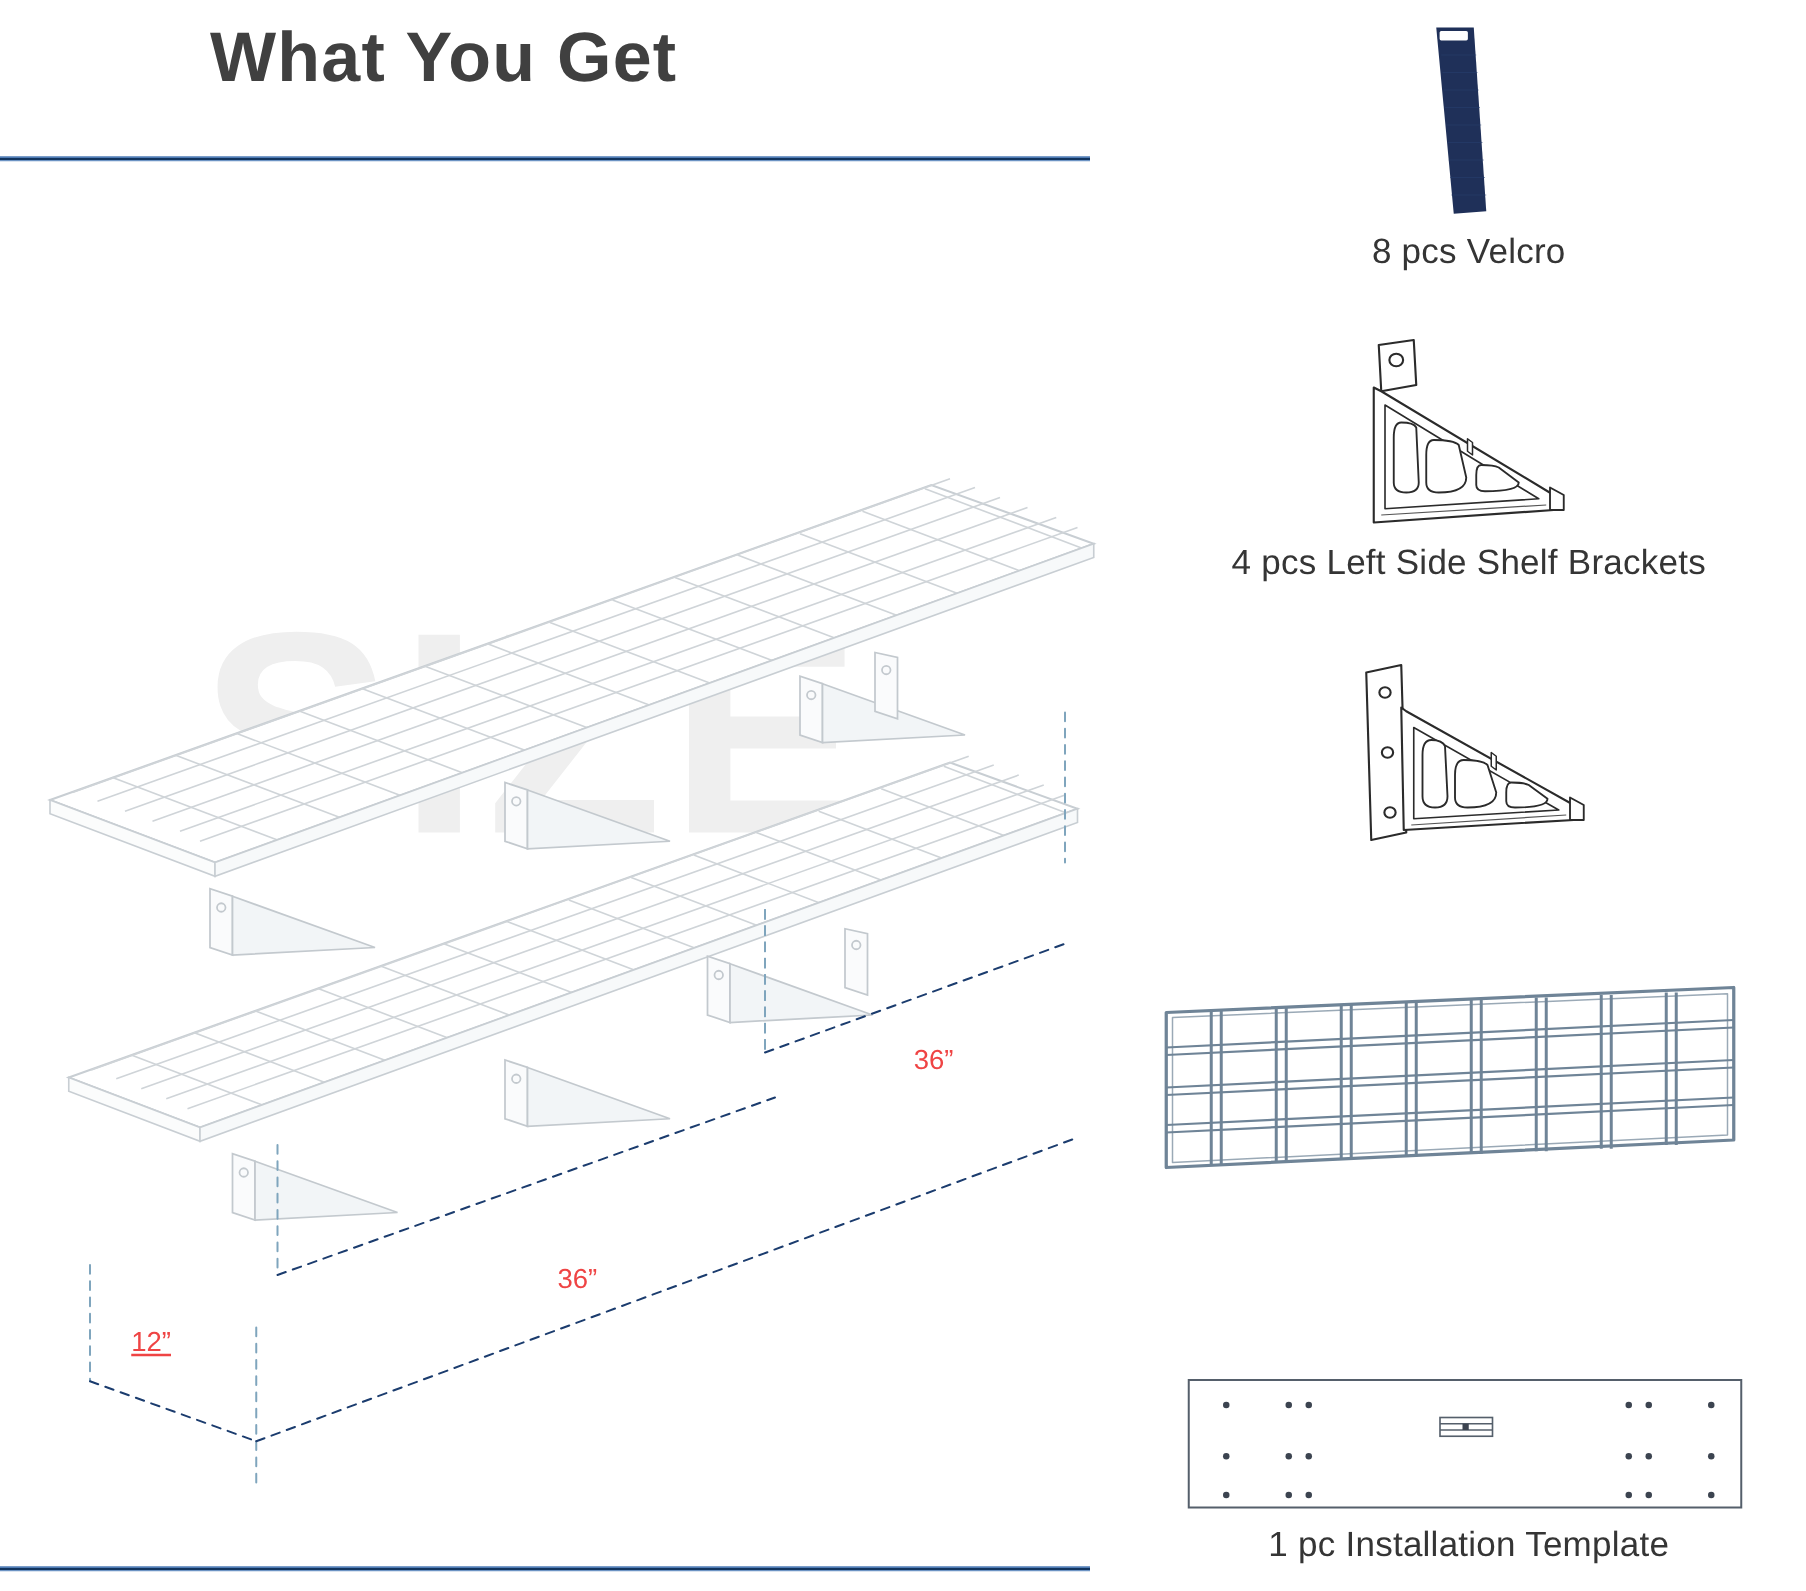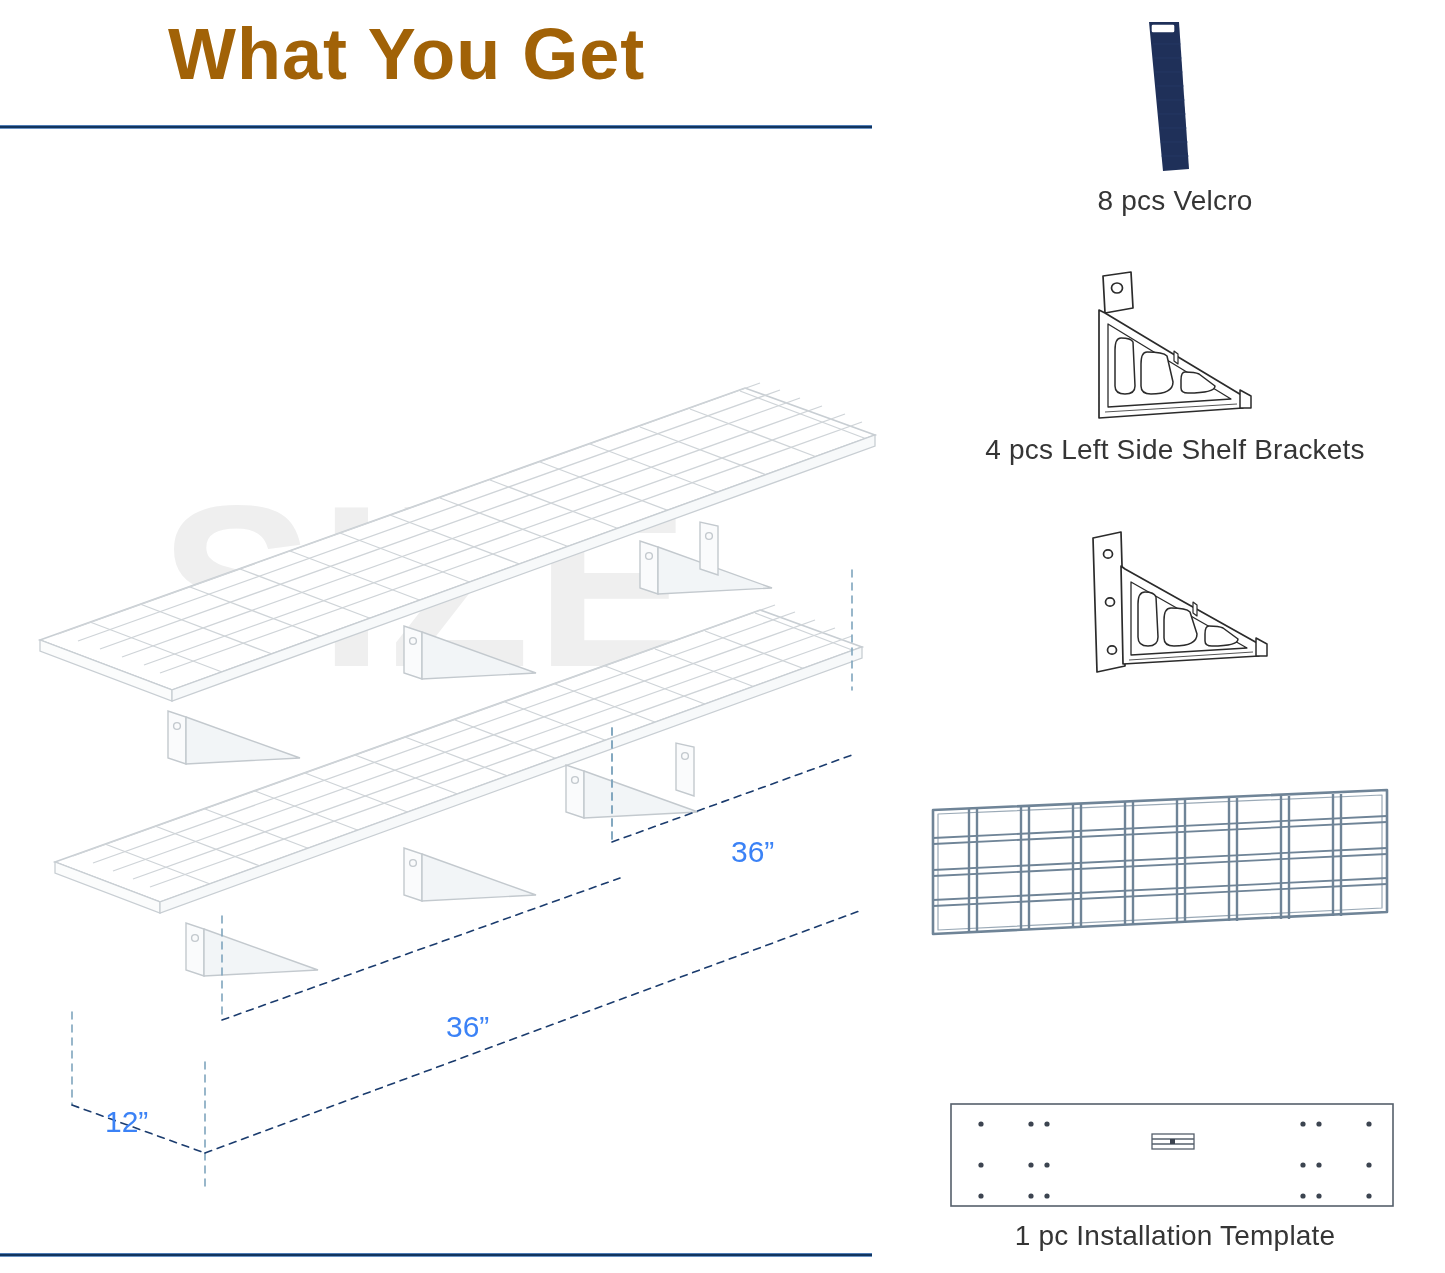--- a/index.html
+++ b/index.html
@@ -17,24 +17,24 @@
     height: 1273px;
     background: #ffffff;
     overflow: hidden;
   }
 
   
   #page-title {
     position: absolute;
     left: 168px;
     top: 18px;
-    font-size: 72px;
+    font-size: 56px;
     font-weight: bold;
     letter-spacing: 1px;
-    color: #a16207;
+    color: #404040;
     line-height: 1.0;
     white-space: nowrap;
   }
   .rule {
     position: absolute;
     left: 0px;
     width: 872px;
     height: 4px;
     background: linear-gradient(to bottom, #4f7cb5 0%, #4f7cb5 28%, #12355f 28%, #12355f 72%, #6d94c4 72%, #6d94c4 100%);
   }
@@ -64,28 +64,28 @@
   .shelf-svg {
     position: absolute;
     left: 0;
     top: 0;
     width: 900px;
     height: 1090px;
     overflow: visible;
   }
   .dim-label {
     position: absolute;
-    color: #3b82f6;
-    font-size: 30px;
+    color: #ef4444;
+    font-size: 22px;
     font-weight: 500;
     white-space: nowrap;
   }
   #dim-36-upper { left: 731px; top: 685px; }
   #dim-36-lower { left: 446px; top: 860px; }
-  #dim-12       { left: 105px; top: 955px; }
+  #dim-12       { left: 105px; top: 911px; text-decoration: underline; }
 
   
   #parts-column {
     position: absolute;
     left: 905px;
     top: 0px;
     width: 540px;
     height: 916px;
   }
   .part {

